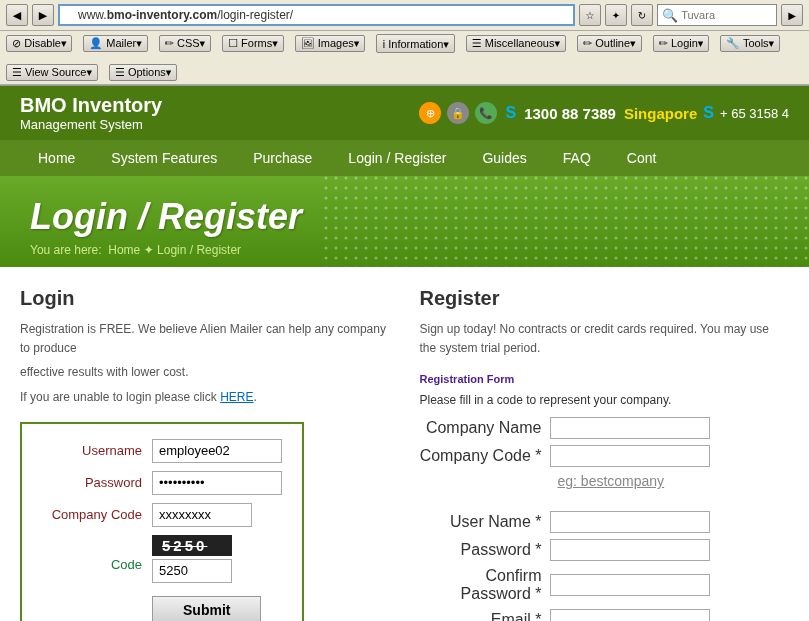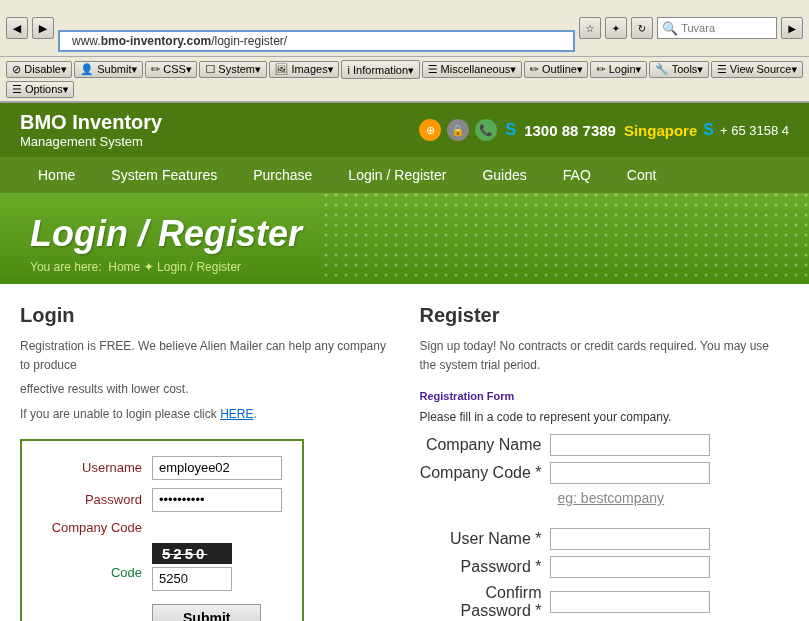--- a/index.html
+++ b/index.html
@@ -2,29 +2,29 @@
 <html><head>
   <meta charset="utf-8">
   <style>
     * { margin: 0; padding: 0; box-sizing: border-box; }
     body { font-family: Arial, sans-serif; font-size: 13px; background: #fff; width: 809px; }
 
     
     .browser-chrome { background: #d4d0c8; border-bottom: 1px solid #999; }
     .browser-toolbar { display: flex; align-items: center; padding: 4px 6px; gap: 4px; background: #ece9d8; border-bottom: 1px solid #aaa; }
     .browser-nav-btn { width: 22px; height: 22px; background: linear-gradient(to bottom, #f0ede4, #d4d0c8); border: 1px solid #888; border-radius: 2px; cursor: pointer; display: flex; align-items: center; justify-content: center; font-size: 11px; }
-    .address-bar { flex: 1; height: 22px; border: 2px solid #6699cc; background: white; padding: 0 12px; font-size: 12px; display: flex; align-items: center; margin-top: 26px; }
+    .address-bar { flex: 1; height: 22px; border: 2px solid #6699cc; background: white; padding: 0 18px; font-size: 12px; display: flex; align-items: center; }
     .address-bar span { color: #333; font-size: 12px; }
     .address-bar .bold { font-weight: bold; }
     .browser-icon-btn { width: 22px; height: 22px; background: linear-gradient(to bottom, #f0ede4, #d4d0c8); border: 1px solid #888; border-radius: 2px; display: flex; align-items: center; justify-content: center; font-size: 10px; cursor: pointer; }
     .search-bar { display: flex; align-items: center; height: 22px; border: 1px solid #888; background: white; padding: 0 4px; min-width: 120px; }
     .search-bar input { border: none; outline: none; font-size: 11px; width: 80px; color: #999; }
 
     
-    .dev-toolbar { background: #ece9d8; border-bottom: 1px solid #aaa; padding: 3px 6px; display: flex; align-items: center; gap: 2px; flex-wrap: wrap; font-size: 11px; }
+    .dev-toolbar { background: #ece9d8; border-bottom: 1px solid #aaa; padding: 3px 6px; display: flex; align-items: center; gap: 11px; flex-wrap: wrap; font-size: 11px; }
     .dev-btn { background: linear-gradient(to bottom, #f0ede4, #d4d0c8); border: 1px solid #888; border-radius: 2px; padding: 1px 5px; cursor: pointer; font-size: 11px; display: flex; align-items: center; gap: 2px; white-space: nowrap; }
 
     
     .site-header { background: #22c55e; padding: 0; }
     .site-top-bar { background: #4a7a10; display: flex; align-items: center; justify-content: space-between; padding: 8px 20px; }
     .logo-area { color: white; }
     .logo-title { font-size: 20px; font-weight: bold; }
     .logo-sub { font-size: 13px; }
     .top-contact { display: flex; align-items: center; gap: 8px; color: white; font-size: 14px; }
     .top-icons { display: flex; gap: 6px; }
@@ -91,23 +91,23 @@
     <button class="browser-icon-btn">↻</button>
     <div class="search-bar">
       <span style="color:#999;margin-right:3px;">🔍</span>
       <input type="text" placeholder="Tuvara" style="">
     </div>
     <button class="browser-icon-btn">▶</button>
   </div>
 
   <div class="dev-toolbar">
     <button class="dev-btn">⊘ Disable▾</button>
-    <button class="dev-btn">👤 Submit▾</button>
+    <button class="dev-btn">👤 Mailer▾</button>
     <button class="dev-btn">✏ CSS▾</button>
-    <button class="dev-btn">☐ System▾</button>
+    <button class="dev-btn">☐ Forms▾</button>
     <button class="dev-btn">🖼 Images▾</button>
     <button class="dev-btn">ℹ Information▾</button>
     <button class="dev-btn">☰ Miscellaneous▾</button>
     <button class="dev-btn">✏ Outline▾</button>
     <button class="dev-btn">✏ Login▾</button>
     <button class="dev-btn">🔧 Tools▾</button>
     <button class="dev-btn">☰ View Source▾</button>
     <button class="dev-btn">☰ Options▾</button>
   </div>
 </div>
@@ -180,20 +180,21 @@
       <div class="form-row">
         <div class="form-label">Username</div>
         <input class="form-input" type="text" value="employee02" style="width: 130px;">
       </div>
       <div class="form-row">
         <div class="form-label">Password</div>
         <input class="form-input" type="password" value="1234567890" style="width: 130px;">
       </div>
       <div class="form-row">
         <div class="form-label">Company Code</div>
+        <input class="form-input" type="text" value="xxxxxxxx" style="width: 100px;">
       </div>
       <div class="form-row" style="align-items:flex-start;">
         <div class="form-label captcha-label" style="padding-top:22px;">Code</div>
         <div class="captcha-col">
           <div style="background:#222;color:white;font-size:15px;font-weight:bold;padding:2px 10px;letter-spacing:3px;text-decoration:line-through;display:inline-block;margin-bottom:3px;">5250</div>
           <input class="form-input captcha-input" type="text" value="5250" style="">
         </div>
       </div>
       <div style="margin-top:8px;">
         <button class="submit-btn">Submit</button>

